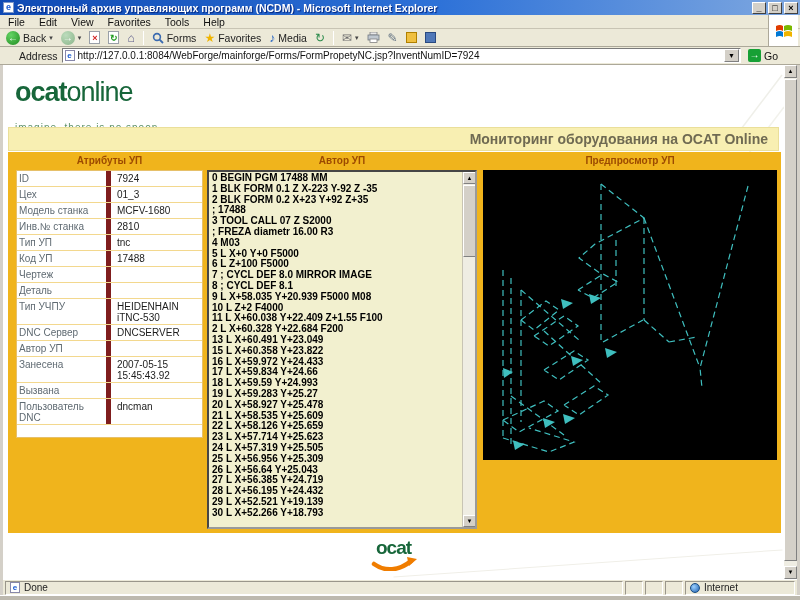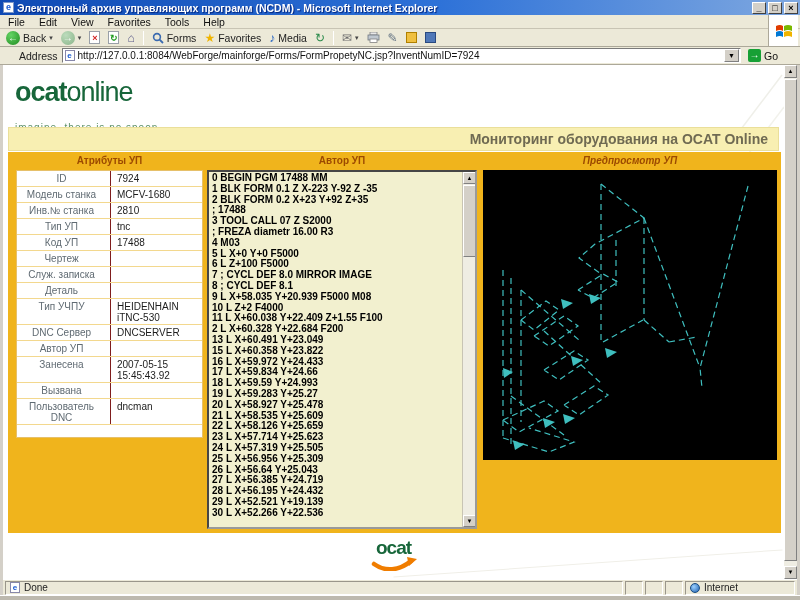--- a/index.html
+++ b/index.html
@@ -63,28 +63,28 @@
   .logo-line{font-size:27px; line-height:26px; color:var(--logo-green); letter-spacing:-1px;}
   .logo-main{font-weight:bold;}
   .logo-sub{font-weight:normal; }
   .tagline{font-size:10px; color:#5d9068; letter-spacing:1px; margin-top:17px;}
   .banner{position:absolute; left:5px; top:62px; width:771px; height:24px; background:var(--banner-bg);
     border:1px solid #eadf9a; display:flex; align-items:center; justify-content:flex-end; padding-right:10px;}
   .banner-text{font-size:14px; font-weight:bold; color:#6f6a52;}
   .gold{position:absolute; left:5px; top:87px; width:773px; height:381px; background:var(--accent-gold);}
   .col-headers{display:flex; height:17px; align-items:center; padding-left:8px;}
   .col-h{font-size:10px; font-weight:bold; color:var(--header-text); text-align:center;}
-  .col-h.a{width:187px;} .col-h.b{width:270px; margin-left:4px;} .col-h.c{width:294px; margin-left:6px;font-style:italic;}
+  .col-h.a{width:187px;} .col-h.b{width:270px; margin-left:4px;} .col-h.c{width:294px; margin-left:6px;}
 
   
   .attr-table{position:absolute; left:8px; top:18px; width:187px; background:#fff;
     border:1px solid #e6c06a; font-size:10px; padding-bottom:12px;}
   .attr-row{display:flex; border-bottom:1px solid #f3d88e; min-height:16px; background:#fff;}
-  .attr-label{width:94px; text-align:center; padding:2px 6px 1px 2px; color:#5f6a72;
-    border-right:1px solid #7f1d1d;}
+  .attr-label{width:94px; text-align:left; padding:2px 6px 1px 2px; color:#5f6a72;
+    border-right:5px solid #7f1d1d;}
   .attr-value{flex:1; padding:2px 3px 1px 6px; color:#1c1c1c; word-wrap:break-word; overflow:hidden;}
 
   
   .code-panel{position:absolute; left:199px; top:18px; width:270px; height:359px;
     background:var(--code-bg); border:2px inset #9a9a9a; overflow:hidden;}
   .code-lines{position:absolute; left:3px; top:1px; width:248px; font-size:10px; font-weight:bold;
     line-height:10.8px; color:#000; white-space:nowrap;}
   .mini-scroll{position:absolute; right:0; top:0; width:13px; height:100%; background:#efede3;
     border-left:1px solid #c8c4b4;}
   .ms-btn{position:absolute; left:0; width:13px; height:12px; background:var(--classic);
@@ -257,20 +257,24 @@
         <span class="col-h c">Предпросмотр УП</span>
       </div>
 
       <div class="attr-table">
 
           <div class="attr-row">
             <span class="attr-label">ID</span>
             <span class="attr-value">7924</span>
           </div>
 
+          <div class="attr-row">
+            <span class="attr-label">Цех</span>
+            <span class="attr-value">01_3</span>
+          </div>
 
           <div class="attr-row">
             <span class="attr-label">Модель станка</span>
             <span class="attr-value">MCFV-1680</span>
           </div>
 
           <div class="attr-row">
             <span class="attr-label">Инв.№ станка</span>
             <span class="attr-value">2810</span>
           </div>
@@ -283,24 +287,20 @@
           <div class="attr-row">
             <span class="attr-label">Код УП</span>
             <span class="attr-value">17488</span>
           </div>
 
           <div class="attr-row">
             <span class="attr-label">Чертеж</span>
             <span class="attr-value"></span>
           </div>
 
-          <div class="attr-row">
-            <span class="attr-label">Служ. записка</span>
-            <span class="attr-value"></span>
-          </div>
 
           <div class="attr-row">
             <span class="attr-label">Деталь</span>
             <span class="attr-value"></span>
           </div>
 
           <div class="attr-row">
             <span class="attr-label">Тип УЧПУ</span>
             <span class="attr-value">HEIDENHAIN iTNC-530</span>
           </div>
@@ -357,21 +357,21 @@
             <div>20 L X+58.927 Y+25.478</div>
             <div>21 L X+58.535 Y+25.609</div>
             <div>22 L X+58.126 Y+25.659</div>
             <div>23 L X+57.714 Y+25.623</div>
             <div>24 L X+57.319 Y+25.505</div>
             <div>25 L X+56.956 Y+25.309</div>
             <div>26 L X+56.64 Y+25.043</div>
             <div>27 L X+56.385 Y+24.719</div>
             <div>28 L X+56.195 Y+24.432</div>
             <div>29 L X+52.521 Y+19.139</div>
-            <div>30 L X+52.266 Y+22.536</div>
+            <div>30 L X+52.266 Y+18.793</div>
           </div>
         <div class="mini-scroll">
           <div class="ms-btn ms-up">▲</div>
           <div class="ms-thumb"></div>
           <div class="ms-btn ms-down">▼</div>
         </div>
       </div>
 
       <div class="preview">
         <svg width="294" height="290" viewBox="0 0 294 290">

